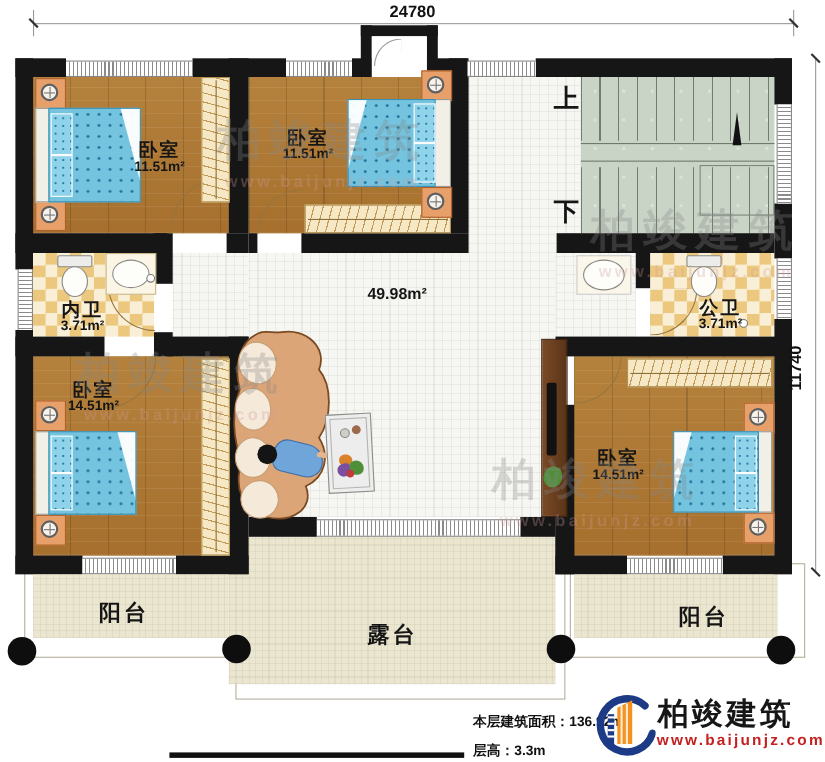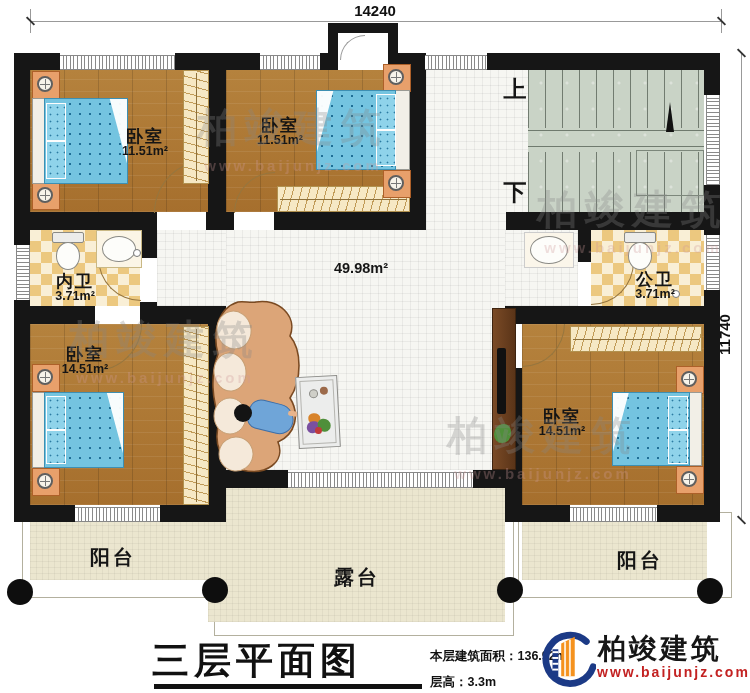--- a/index.html
+++ b/index.html
@@ -272,33 +272,32 @@
   </div>
   <div class="wm" style="left:418px;top:408px;width:250px;">
     <span class="n">柏竣建筑</span>
     <span class="u">www.baijunjz.com</span>
   </div>
   <div class="wm" style="left:508px;top:182px;width:250px;">
     <span class="n">柏竣建筑</span>
     <span class="u">www.baijunjz.com</span>
   </div>
 
-  <div class="dimtxt" style="left:330px;top:2px;width:90px;">14240</div>
+  <div class="dimtxt" style="left:330px;top:2px;width:90px;">24780</div>
   <div class="dimline" style="left:30px;top:21px;width:692px;height:1px;"></div>
   <div class="dimline" style="left:30px;top:9px;width:1px;height:24px;"></div>
   <div class="dimline" style="left:721px;top:9px;width:1px;height:24px;"></div>
   <div class="tick" style="left:25px;top:20px;"></div>
   <div class="tick" style="left:716px;top:20px;"></div>
   <div class="dimtxt" style="left:696px;top:326px;width:56px;transform:rotate(-90deg);">11740</div>
   <div class="dimline" style="left:741px;top:53px;width:1px;height:467px;"></div>
   <div class="tick" style="left:736px;top:52px;"></div>
   <div class="tick" style="left:736px;top:519px;"></div>
 
   <div class="titlerow" style="left:152px;top:636px;">
-    <span class="title-main">三层平面图</span>
   </div>
   <div class="abs" style="left:154px;top:684px;width:268px;height:5px;background:#111;"></div>
   <div class="note" style="left:430px;top:648px;">本层建筑面积：136.92m²</div>
   <div class="note" style="left:430px;top:674px;">层高：3.3m</div>
 
   <svg class="abs" style="left:538px;top:626px;" width="58" height="62" viewBox="0 0 60 64">
     <path d="M50 16 A25 25 0 1 0 57 42" fill="none" stroke="#1c3a86" stroke-width="7" stroke-linecap="round"></path>
     <polygon points="24,18 38,11 38,52 24,52" fill="#f5921e"></polygon>
     <rect x="27" y="16" width="2" height="36" fill="#ffffff" opacity="0.8"></rect>
     <rect x="32" y="14" width="2" height="38" fill="#ffffff" opacity="0.8"></rect>

